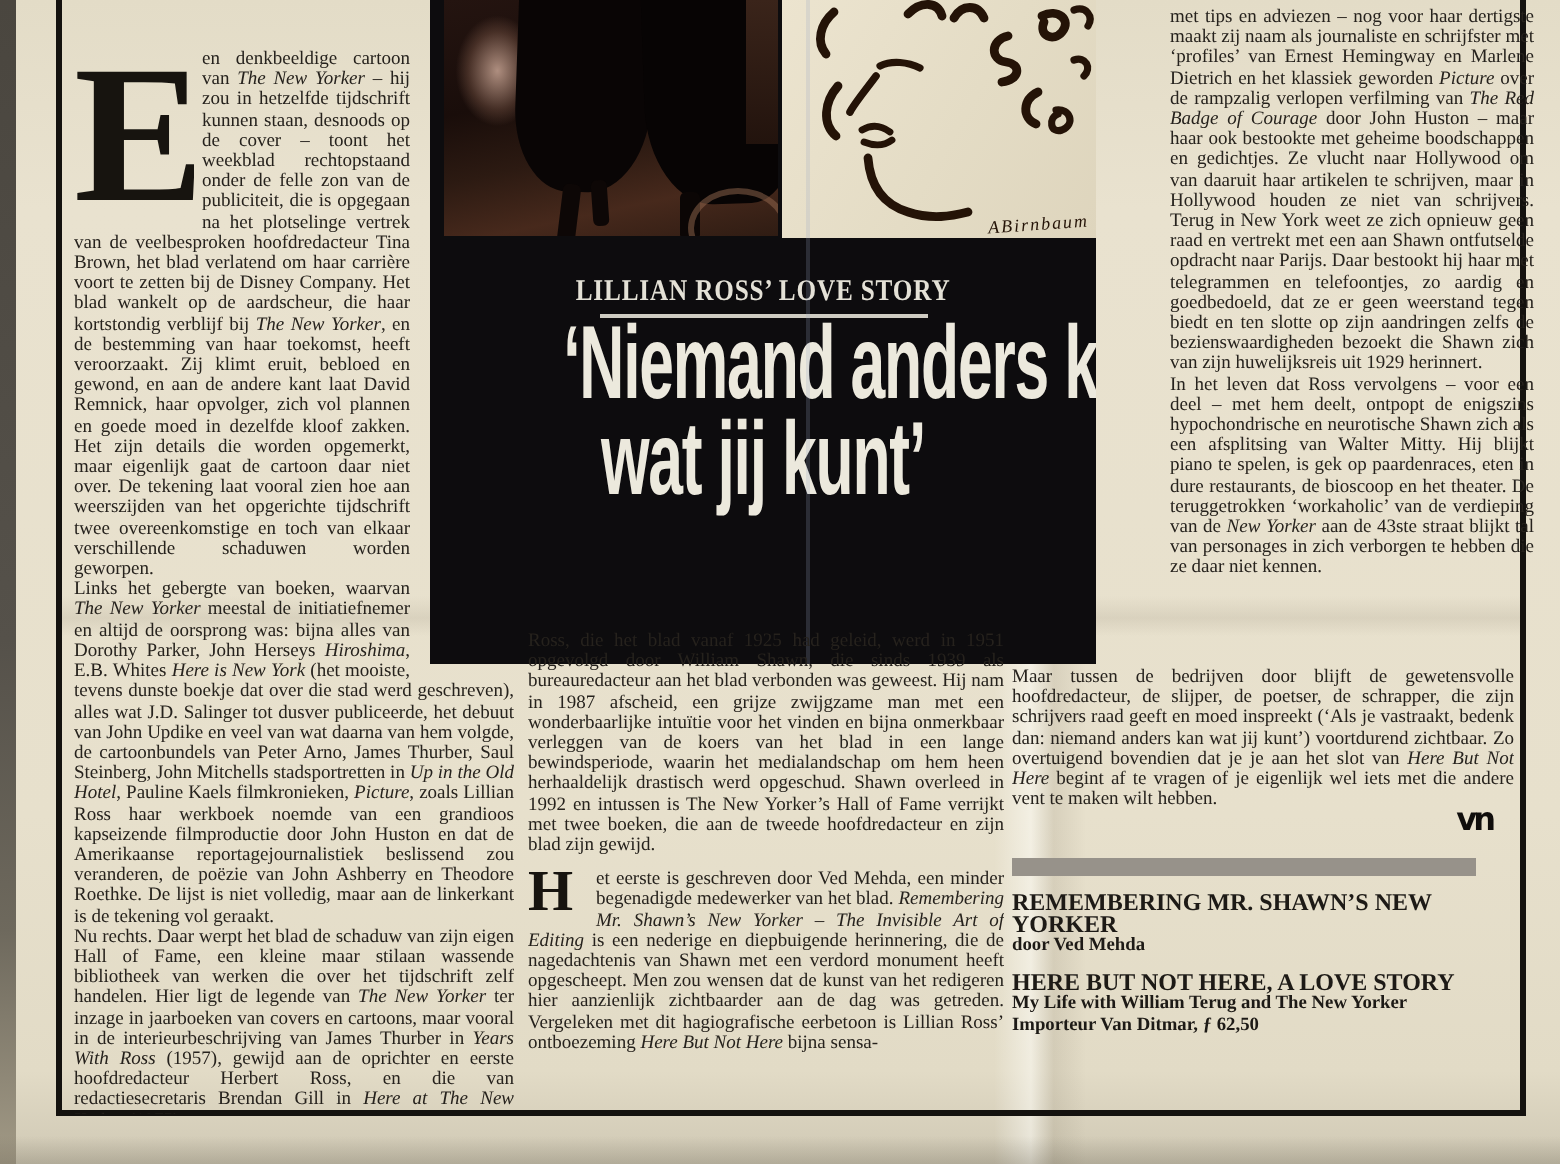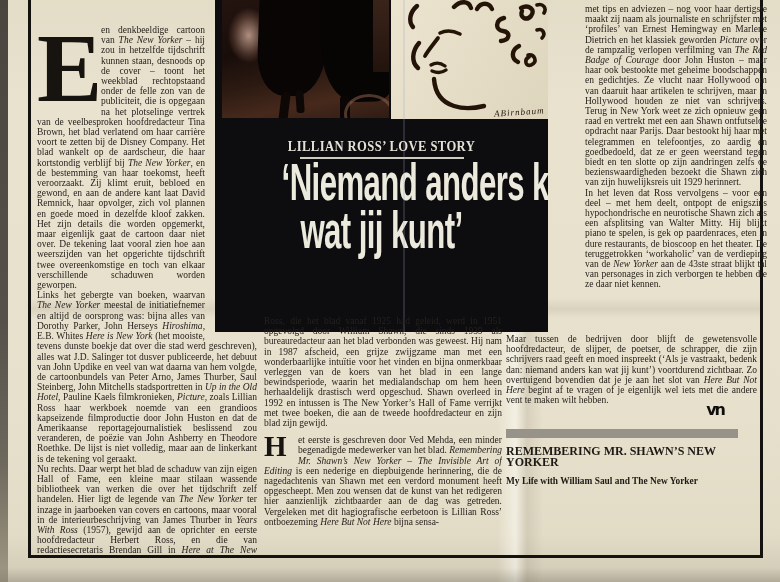--- a/index.html
+++ b/index.html
@@ -54,21 +54,21 @@
     transform:rotate(-4deg);letter-spacing:1px;}
   .kicker-wrap{position:absolute;left:0;right:0;top:137px;text-align:center;}
   .kicker{display:inline-block;color:#e4e1d6;font-weight:bold;font-size:15px;letter-spacing:.5px;
     transform:scaleX(.84);white-space:nowrap;}
   .kicker-rule{width:164px;height:2px;background:#cfccc2;margin:2px auto 0;}
   .headline{position:absolute;left:0;right:0;top:158px;text-align:center;color:#ece9dd;
     font-family:"Liberation Sans",sans-serif;font-weight:bold;}
   .headline .hl{font-size:52px;line-height:48px;transform:scaleX(.6);white-space:nowrap;letter-spacing:-1px;}
   .box-crease{position:absolute;left:188px;top:0;width:2px;height:332px;background:rgba(150,165,195,.22);}
   
-  .vn-logo{left:688px;top:401px;width:36px;height:18px;font-family:"DejaVu Sans",sans-serif;
+  .vn-logo{left:710px;top:401px;width:36px;height:18px;font-family:"DejaVu Sans",sans-serif;
     font-weight:bold;font-size:16px;letter-spacing:-2px;color:#100e0c;line-height:18px;text-align:right;}
   
   .books{left:506px;top:429px;width:251px;}
   .books-bar{width:232px;height:9px;background:#97928a;margin-bottom:8px;}
   .book{font-weight:bold;font-size:9.4px;line-height:10.8px;color:#1d1a16;}
   .book + .book{margin-top:8px;}
   .book .bt{font-size:12px;}
 </style>
 </head>
 <body>
@@ -142,17 +142,20 @@
 
 <div class="abs coltext right-wide">
   <p><span>Maar tussen de bedrijven door blijft de gewetensvolle hoofdredacteur, de slijper, de poetser, de schrapper, die zijn schrijvers raad geeft en moed inspreekt (‘Als je vastraakt, bedenk dan: niemand anders kan wat jij kunt’) voortdurend zichtbaar. Zo overtuigend bovendien dat je je aan het slot van </span><i>Here But Not Here</i><span> begint af te vragen of je eigenlijk wel iets met die andere vent te maken wilt hebben.</span></p>
 </div>
 <div class="abs vn-logo">vn</div>
 
 <div class="abs books">
   <div class="books-bar"></div>
   <div class="book">
     <div class="bt">REMEMBERING MR. SHAWN’S NEW YORKER</div>
+    <div>door Ved Mehda</div>
   </div>
   <div class="book">
-    <div>My Life with William Saul and The New Yorker</div>
+    <div class="bt">HERE BUT NOT HERE, A LOVE STORY</div>
+    <div>My Life with William Terug and The New Yorker</div>
+    <div>Importeur Van Ditmar, ƒ 62,50</div>
   </div>
 </div>
 
 </body></html>

